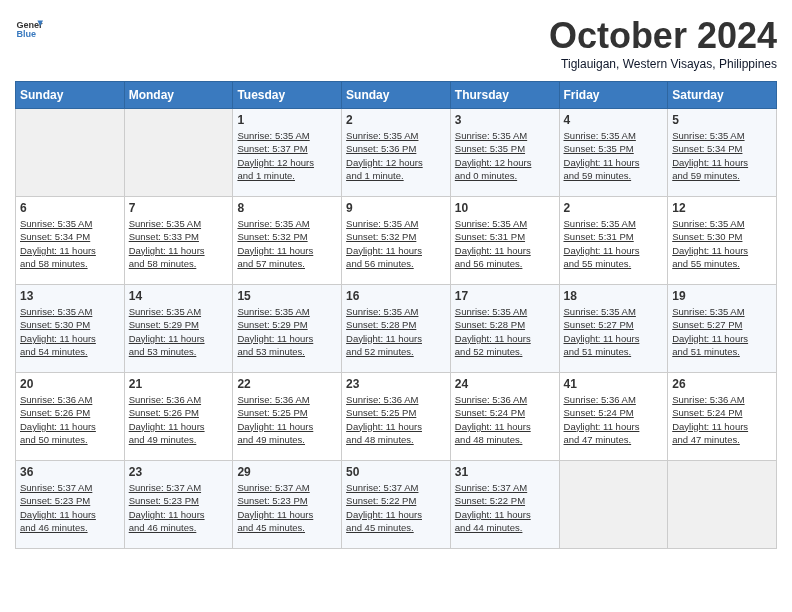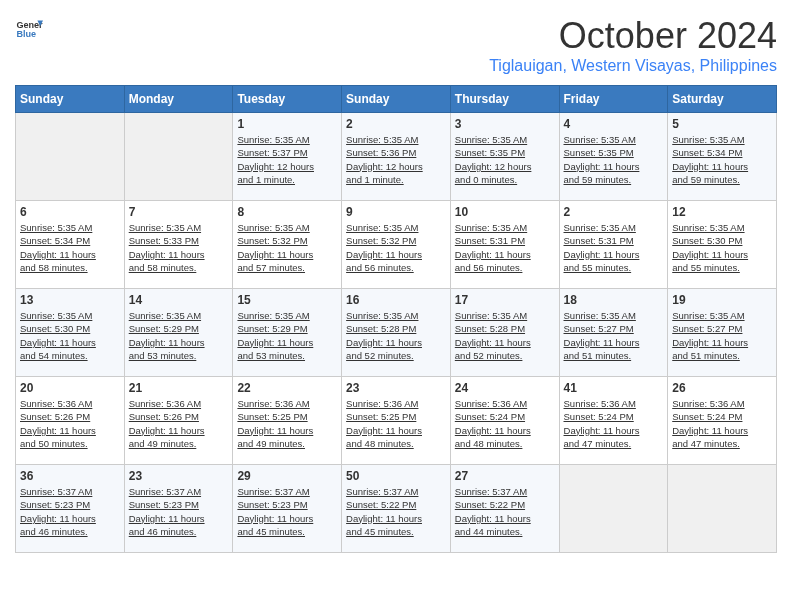--- a/index.html
+++ b/index.html
@@ -23,26 +23,26 @@
     }
     .logo-icon {
       width: 28px;
       height: 28px;
     }
     .title-block {
       text-align: right;
     }
     .month-title {
       font-size: 36px;
-      font-weight: normal;
+      font-weight: bold;
       color: #333;
     }
     .subtitle {
-      font-size: 16px;
-      color: #3b82f6;
+      font-size: 12px;
+      color: #0f172a;
     }
     table {
       width: 100%;
       border-collapse: collapse;
       table-layout: fixed;
     }
     thead tr th {
       background-color: #3a7abf;
       color: #fff;
       font-size: 12px;
@@ -327,21 +327,21 @@
 and 45 minutes.</div>
         </td>
         <td>
           <span class="day-num">50</span>
           <div class="day-info" style="white-space: pre-line;">Sunrise: 5:37 AM
 Sunset: 5:22 PM
 Daylight: 11 hours
 and 45 minutes.</div>
         </td>
         <td>
-          <span class="day-num">27</span>
+          <span class="day-num">31</span>
           <div class="day-info" style="white-space: pre-line;">Sunrise: 5:37 AM
 Sunset: 5:22 PM
 Daylight: 11 hours
 and 44 minutes.</div>
         </td>
         <td class="empty-cell"></td>
         <td class="empty-cell"></td>
       </tr>
     </tbody>
 </table>

